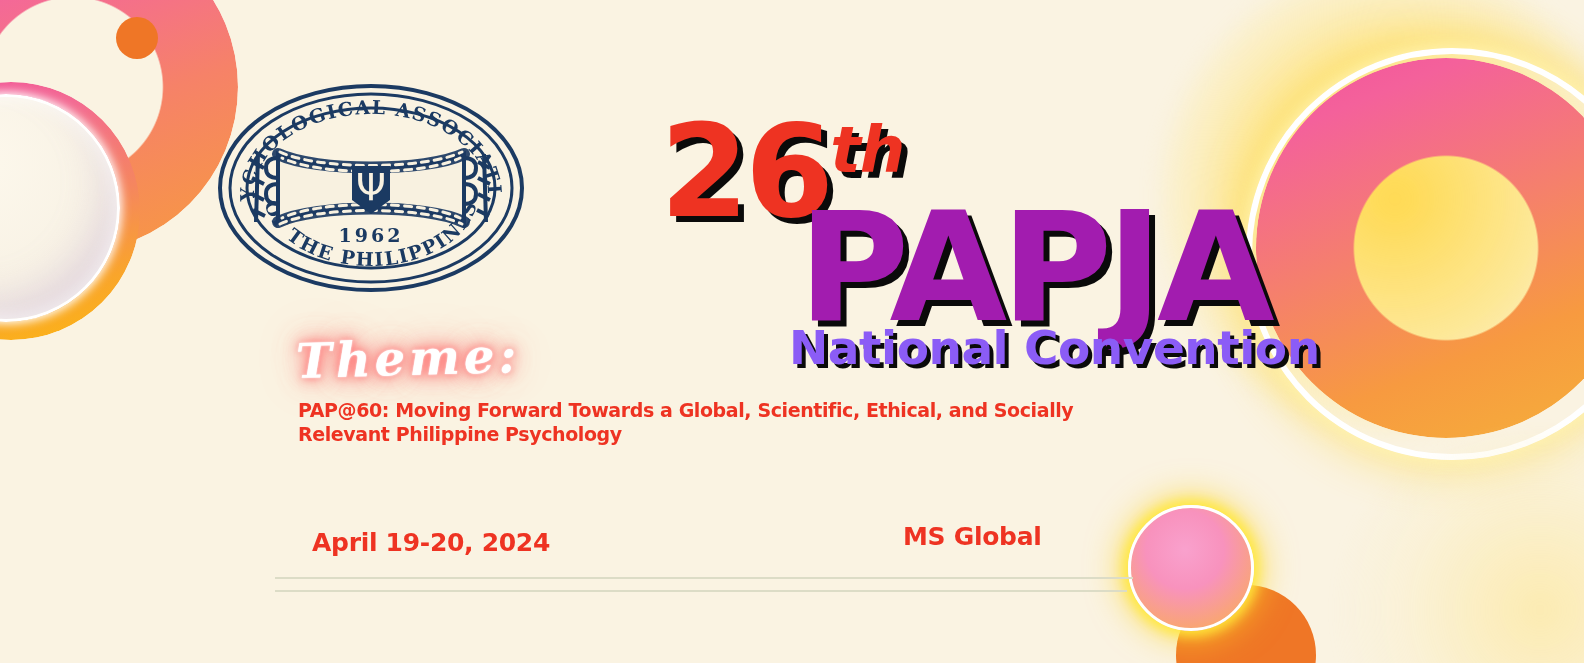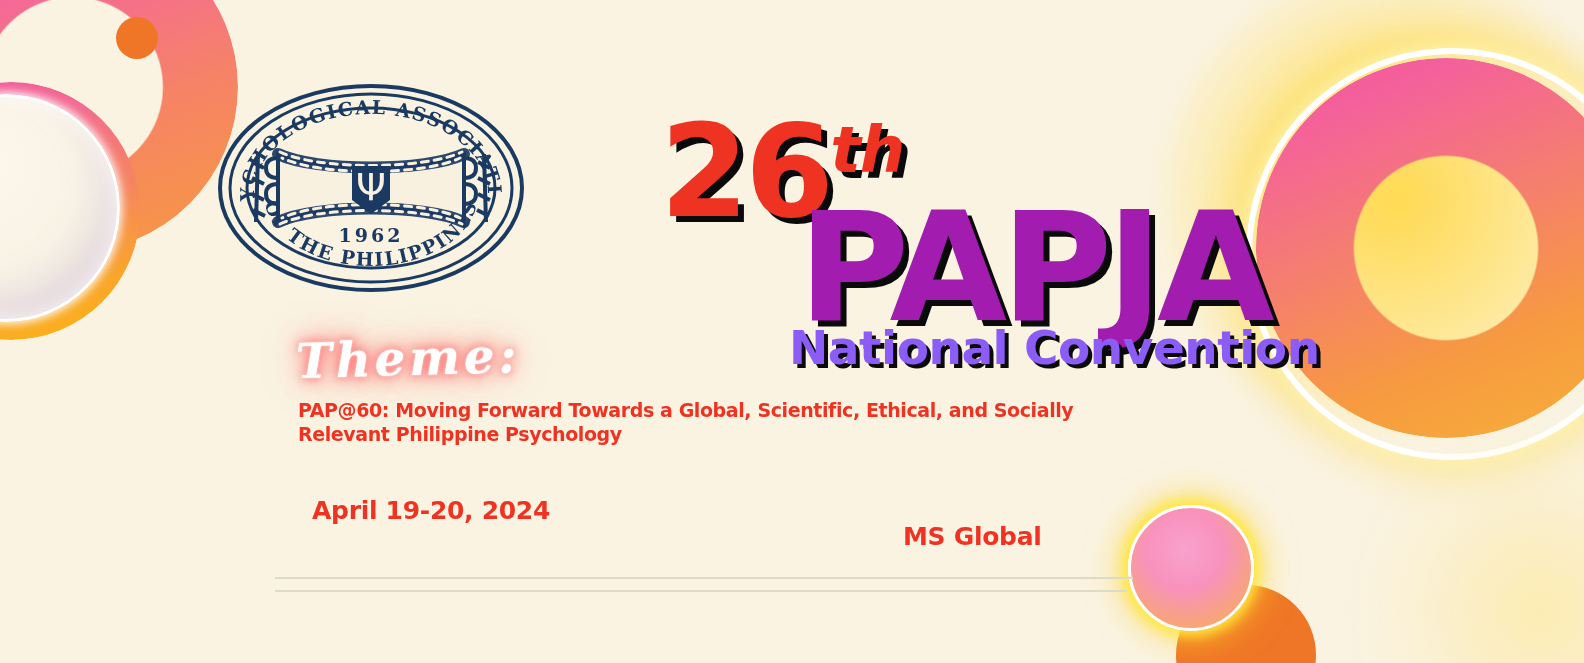--- a/index.html
+++ b/index.html
@@ -169,21 +169,21 @@
     font-family:"DejaVu Sans", sans-serif;
     font-weight:bold;
     font-size:19px;
     line-height:1.28;
     letter-spacing:-0.4px;
     color:#ee3322;
   }
 
   
   #date-text{
-    position:absolute;left:312px;top:496px;
+    position:absolute;left:312px;top:528px;
     font-family:"DejaVu Sans", sans-serif;
     font-weight:bold;font-size:25px;color:#ee3322;
     letter-spacing:-0.3px;white-space:nowrap;
   }
   #platform-text{
     position:absolute;left:903px;top:522px;
     font-family:"DejaVu Sans", sans-serif;
     font-weight:bold;font-size:25px;color:#ee3322;
     letter-spacing:-0.3px;white-space:nowrap;
   }

